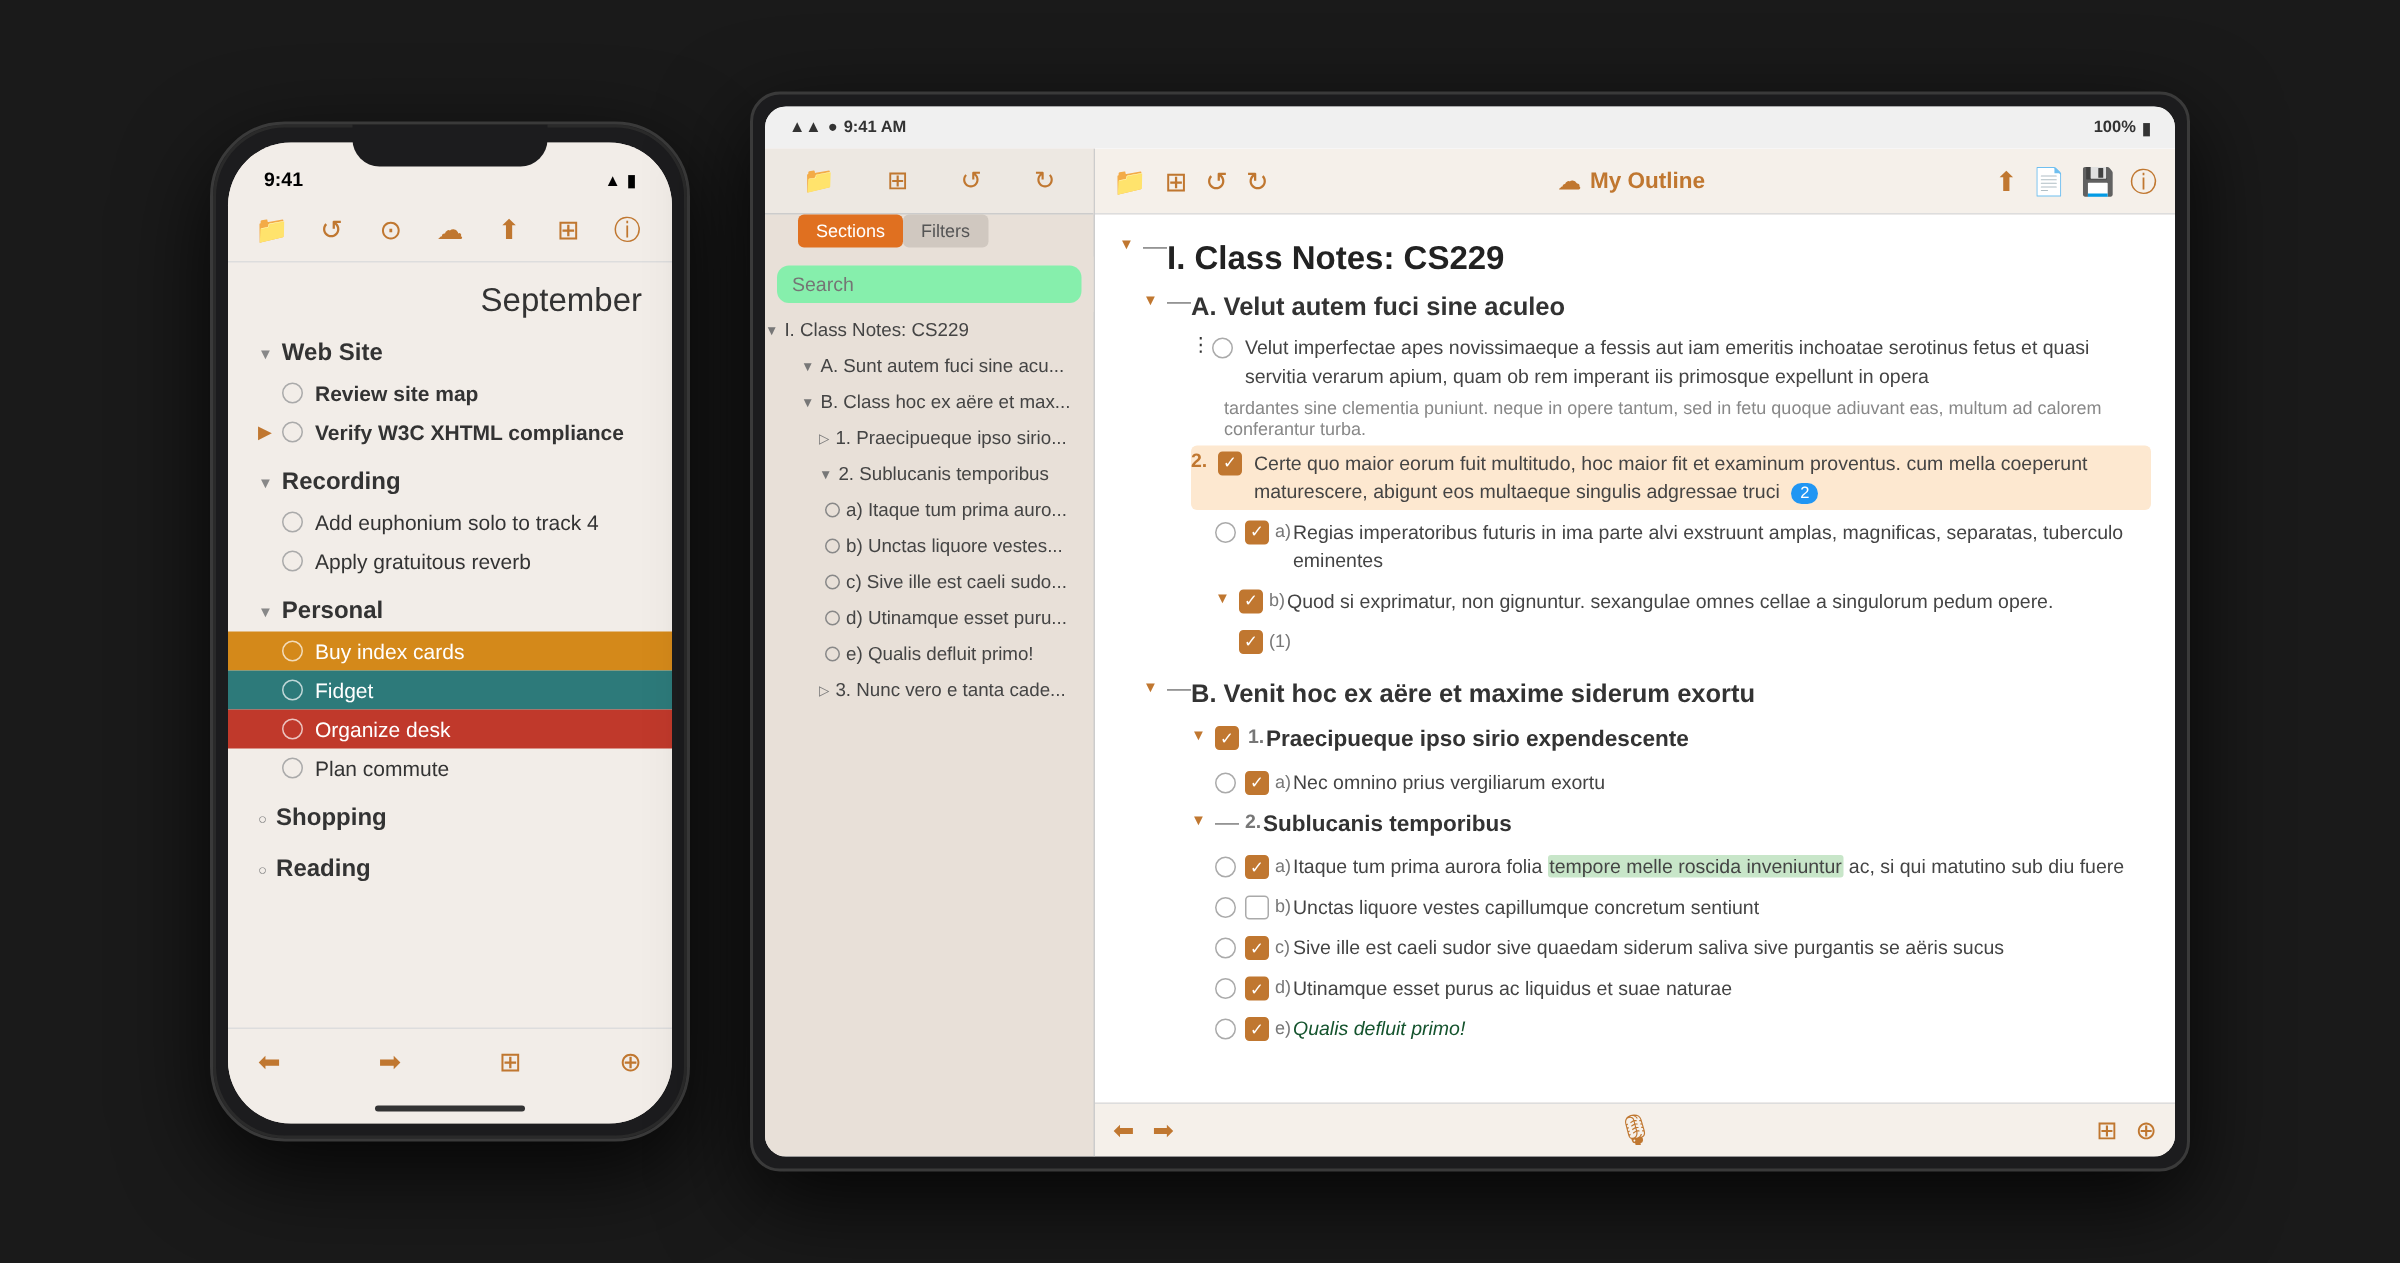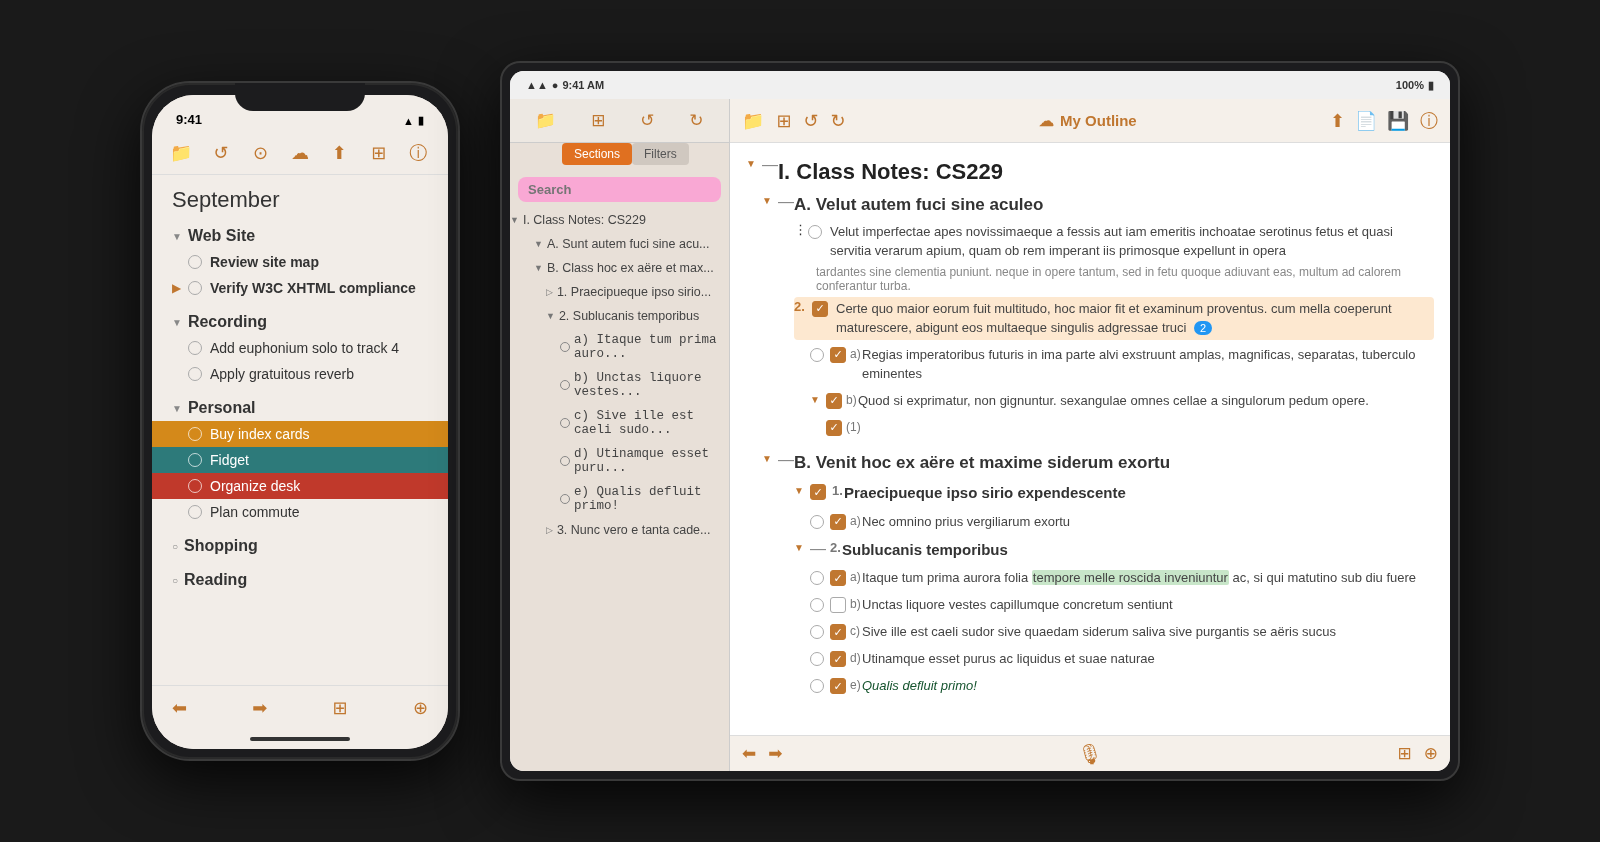--- a/index.html
+++ b/index.html
@@ -71,20 +71,21 @@
       display: flex; align-items: center; justify-content: center;
       color: #c07730;
       font-size: 18px;
       cursor: pointer;
     }
 
     .phone-content {
       flex: 1;
       overflow-y: auto;
       padding: 0;
+      text-align: right;
     }
     .phone-month-header {
       font-size: 22px;
       font-weight: 300;
       color: #333;
       padding: 12px 20px 6px;
     }
     .phone-group {
       padding: 4px 0;
     }
@@ -218,31 +219,29 @@
 
     .sidebar-search {
       padding: 6px 8px;
       background: #e8e0d8;
     }
     .sidebar-search input {
       width: 100%;
       padding: 5px 10px;
       border-radius: 8px;
       border: none;
-      background: #f9a8d4;
+      background: #86efac;
       font-size: 13px;
       color: #666;
       outline: none;
-      font-weight: bold;
     }
     .sidebar-filter-row {
       display: flex;
       gap: 0;
-      padding: 0 4px 6px;
-      margin-left: 48px;
+      padding: 0 22px 6px;
     }
     .sidebar-filter-btn {
       padding: 4px 12px;
       font-size: 12px;
       cursor: pointer;
       border-radius: 4px;
       border: none;
     }
     .sidebar-filter-btn.active { background: #e07020; color: #fff; }
     .sidebar-filter-btn.inactive { background: #d0c8c0; color: #555; }
@@ -257,21 +256,21 @@
       cursor: pointer;
       color: #444;
       display: flex;
       align-items: center;
       gap: 4px;
     }
     .sidebar-item .si-triangle { font-size: 9px; color: #777; }
     .sidebar-item .si-circle { width: 10px; height: 10px; border-radius: 50%; border: 1.5px solid #888; flex-shrink: 0; margin-left: 2px; }
     .sidebar-item.indent1 { padding-left: 24px; }
     .sidebar-item.indent2 { padding-left: 36px; }
-    .sidebar-item.indent3 { padding-left: 48px; font-family: Liberation Mono, monospace; }
+    .sidebar-item.indent3 { padding-left: 38px; }
 
     
     .tablet-main {
       flex: 1;
       display: flex;
       flex-direction: column;
       overflow: hidden;
     }
     .tablet-main-toolbar {
       height: 44px;

